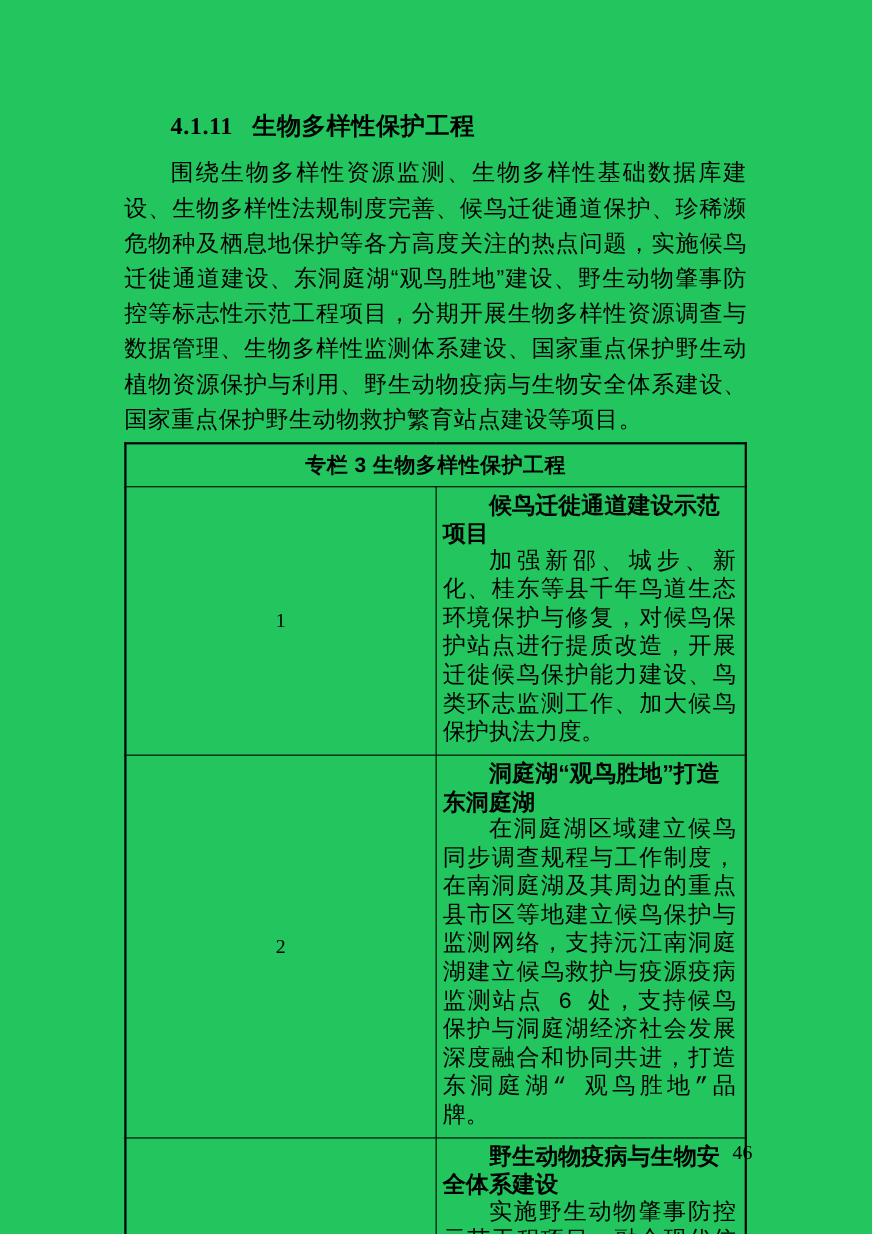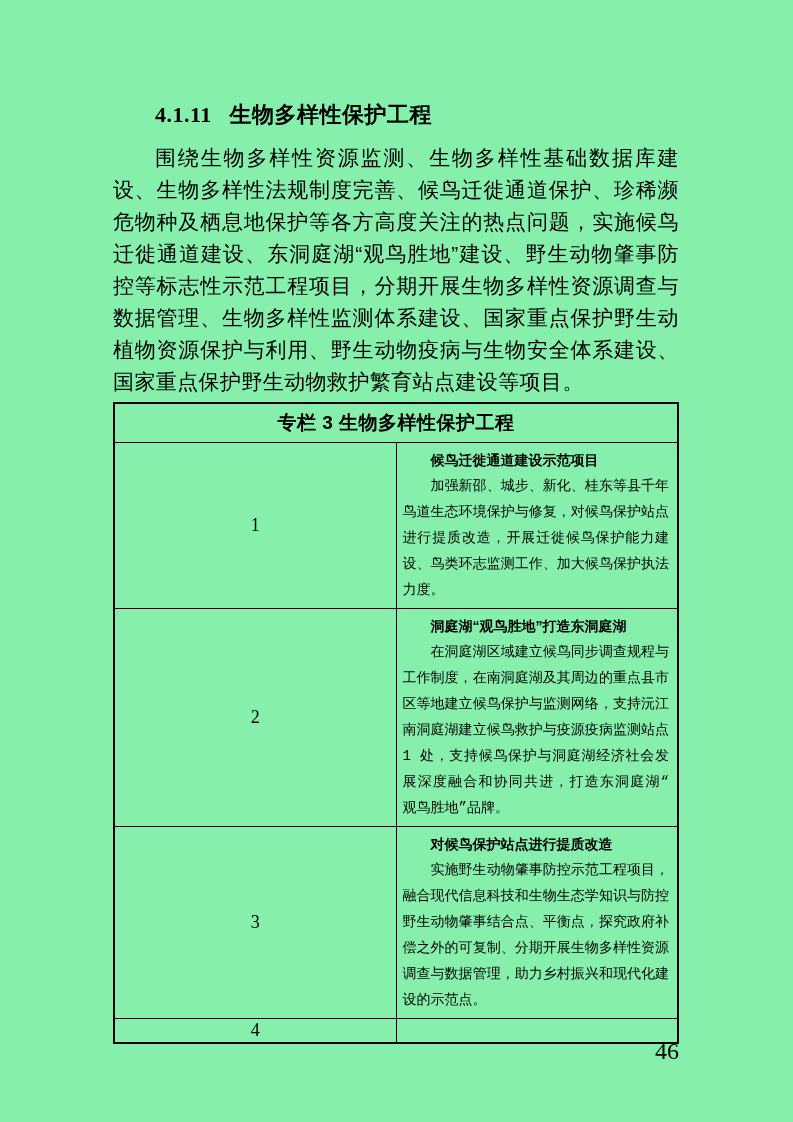--- a/index.html
+++ b/index.html
@@ -5,21 +5,21 @@
   html, body { margin: 0; padding: 0; }
   body {
     width: 793px; height: 1122px;
     background: #ffffff;
     color: #000000;
     font-family: "Liberation Sans", sans-serif;
   }
   .page {
     position: relative;
     width: 793px; height: 1122px;
-    background: #86efac;
+    background: #22c55e;
     overflow: hidden;
   }
   .content {
     position: absolute;
     left: 113px; top: 0;
     width: 566px;
   }
   .heading {
     margin: 0;
     padding-top: 101px;
@@ -62,40 +62,41 @@
     letter-spacing: 0.5px;
   }
   td.num-cell {
     width: 40px;
     text-align: center;
     font-family: "Liberation Serif", serif;
     font-size: 18px;
   }
   td.content-cell {
     padding: 4px 8px 5px 6px;
-    font-size: 14px;
+    font-size: 21px;
     line-height: 26px;
   }
   p.cell-title {
     margin: 0;
     text-indent: 2em;
     font-weight: bold;
   }
   p.cell-body {
     margin: 0;
     text-indent: 2em;
     text-align: justify;
     font-family: Liberation Mono, monospace;
   }
   .page-number {
     position: absolute;
     left: 655px; top: 1038px;
     width: 40px;
+    text-align: center;
     font-family: "Liberation Serif", serif;
-    font-size: 24px;
+    font-size: 18px;
   }
 </style>
 </head>
 <body>
 
 <div class="page">
   <div class="content">
 
     <h2 class="heading">
       <span class="heading-num">4.1.11</span>
@@ -115,28 +116,28 @@
           <td class="content-cell">
             <p class="cell-title">候鸟迁徙通道建设示范项目</p>
             <p class="cell-body">加强新邵、城步、新化、桂东等县千年鸟道生态环境保护与修复，对候鸟保护站点进行提质改造，开展迁徙候鸟保护能力建设、鸟类环志监测工作、加大候鸟保护执法力度。</p>
           </td>
         </tr>
 
         <tr>
           <td class="num-cell">2</td>
           <td class="content-cell">
             <p class="cell-title">洞庭湖“观鸟胜地”打造东洞庭湖</p>
-            <p class="cell-body">在洞庭湖区域建立候鸟同步调查规程与工作制度，在南洞庭湖及其周边的重点县市区等地建立候鸟保护与监测网络，支持沅江南洞庭湖建立候鸟救护与疫源疫病监测站点 1 处，支持候鸟保护与洞庭湖经济社会发展深度融合和协同共进，打造东洞庭湖“ 观鸟胜地”品牌。</p>
+            <p class="cell-body">在洞庭湖区域建立候鸟同步调查规程与工作制度，在南洞庭湖及其周边的重点县市区等地建立候鸟保护与监测网络，支持沅江南洞庭湖建立候鸟救护与疫源疫病监测站点 6 处，支持候鸟保护与洞庭湖经济社会发展深度融合和协同共进，打造东洞庭湖“ 观鸟胜地”品牌。</p>
           </td>
         </tr>
 
         <tr>
           <td class="num-cell">3</td>
           <td class="content-cell">
-            <p class="cell-title">对候鸟保护站点进行提质改造</p>
+            <p class="cell-title">野生动物疫病与生物安全体系建设</p>
             <p class="cell-body">实施野生动物肇事防控示范工程项目，融合现代信息科技和生物生态学知识与防控野生动物肇事结合点、平衡点，探究政府补偿之外的可复制、分期开展生物多样性资源调查与数据管理，助力乡村振兴和现代化建设的示范点。</p>
           </td>
         </tr>
 
         <tr>
           <td class="num-cell">4</td>
           <td class="content-cell">
             
             
           </td>

